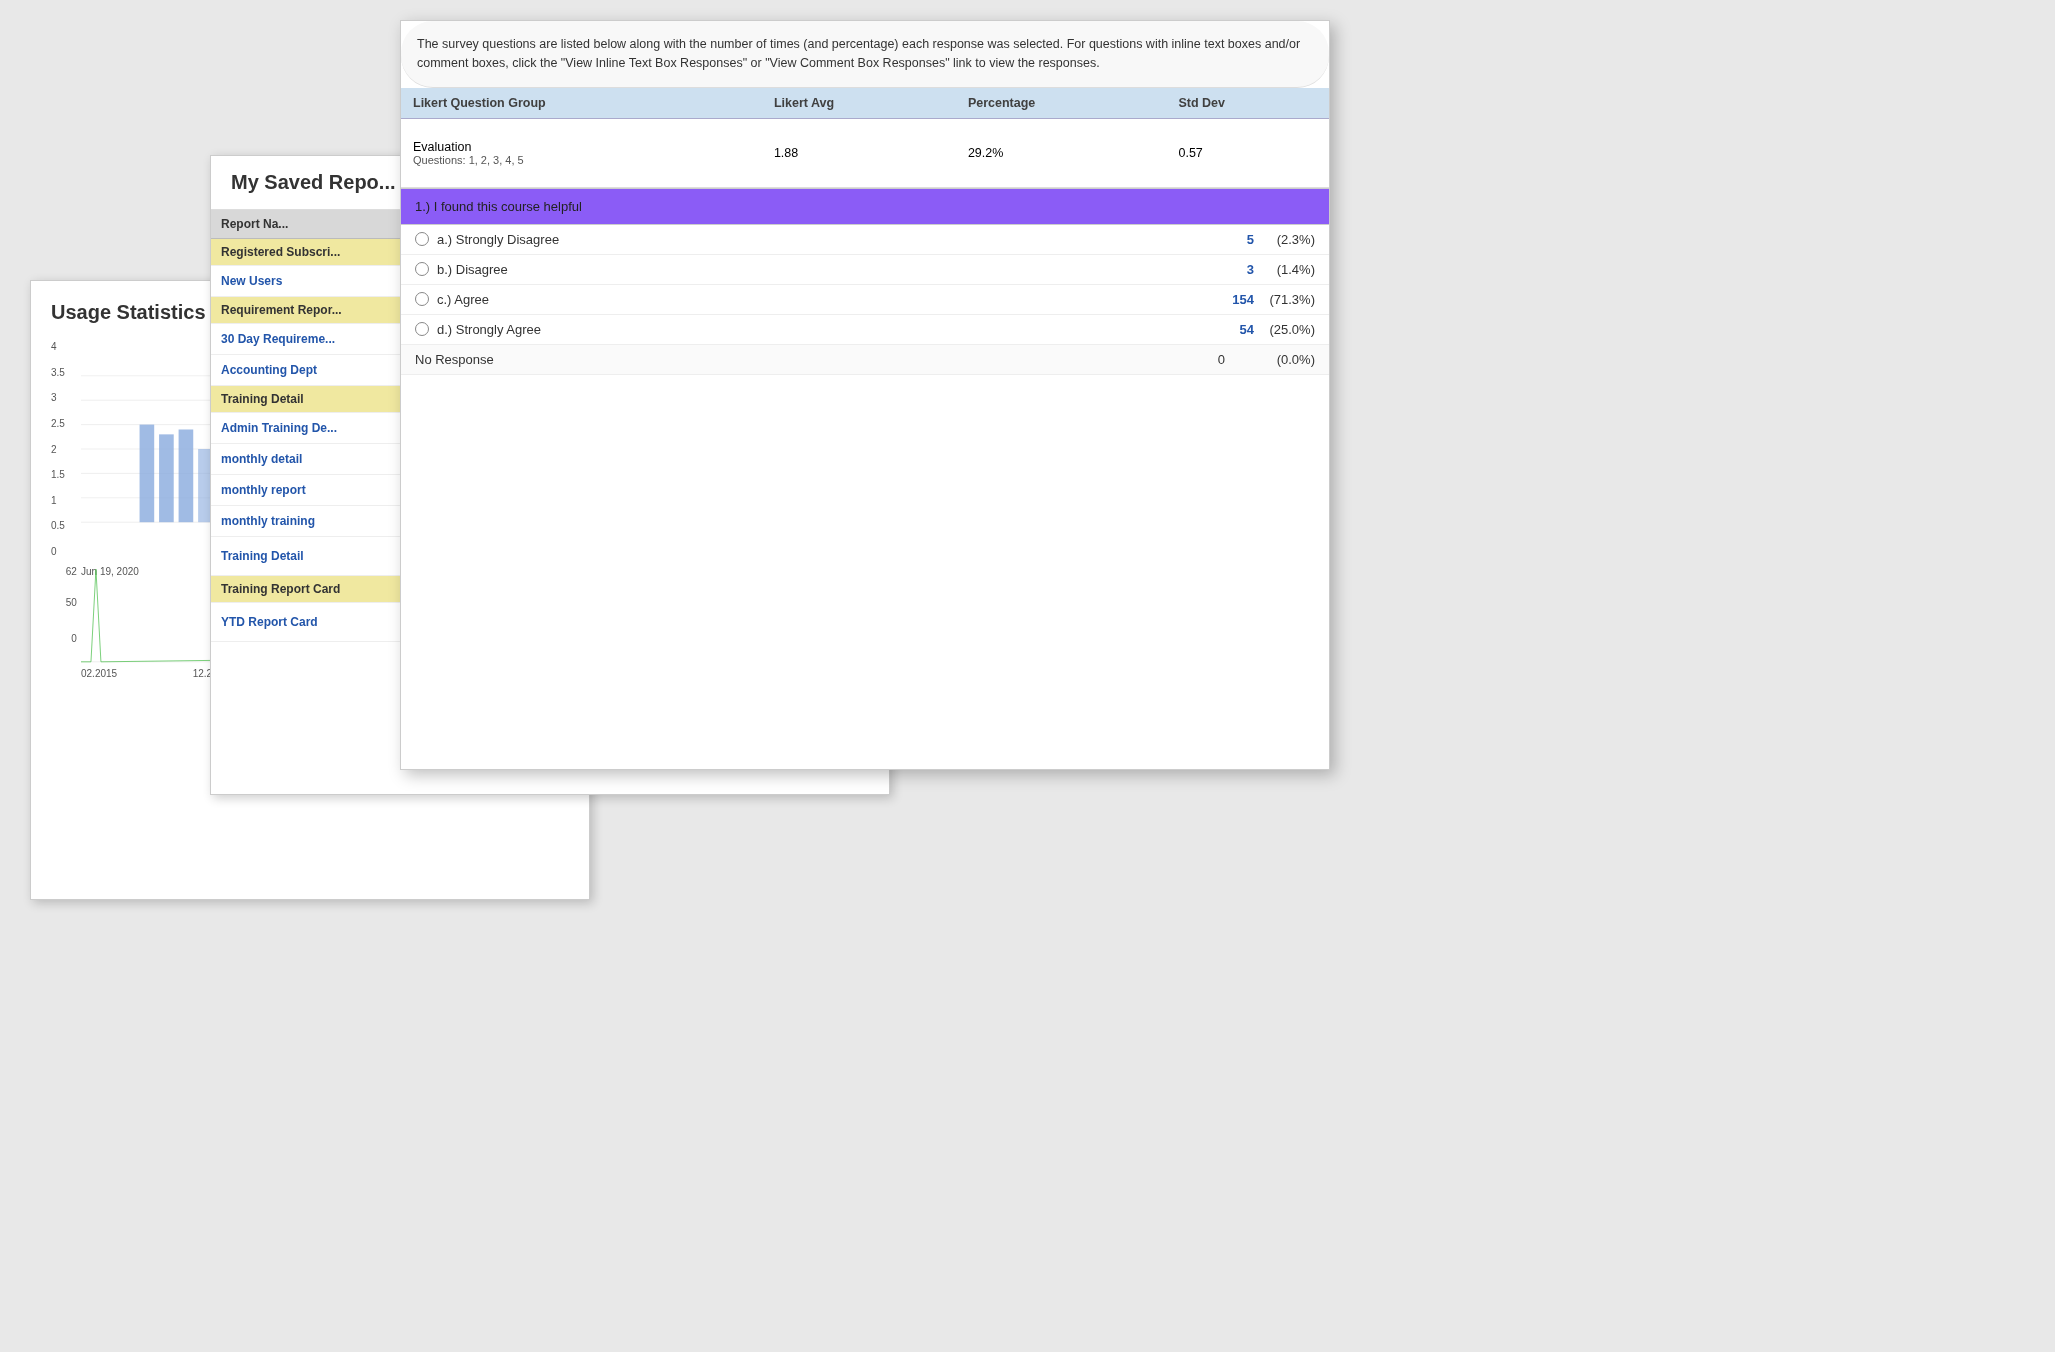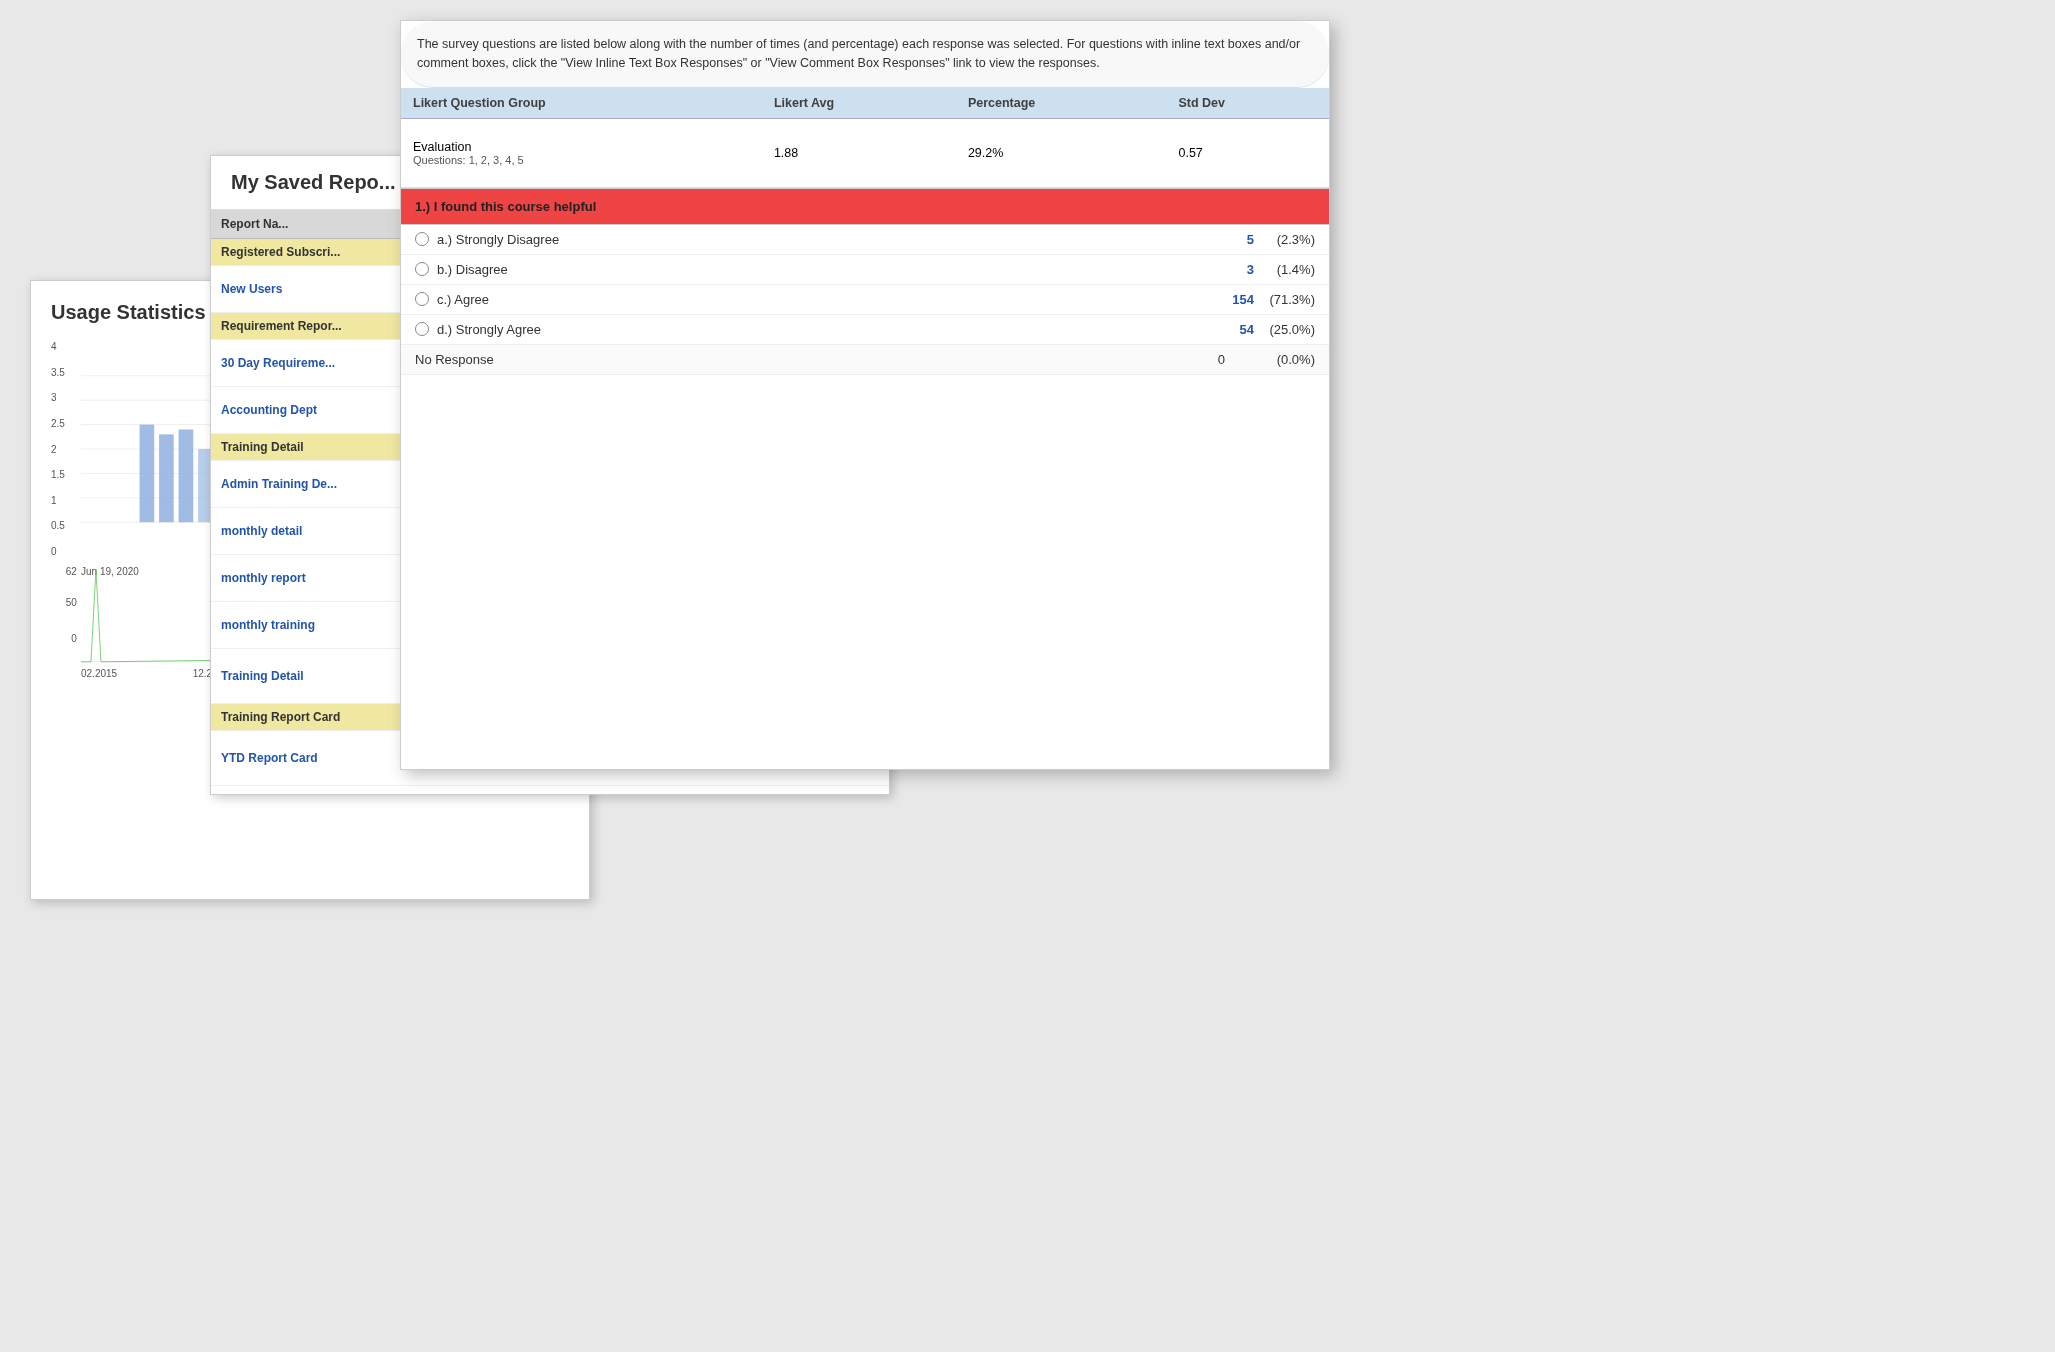--- a/index.html
+++ b/index.html
@@ -82,21 +82,21 @@
     }
     .saved-reports-table th {
       background: #d8d8d8;
       padding: 7px 10px;
       text-align: left;
       font-size: 12px;
       color: #333;
       border-bottom: 1px solid #bbb;
     }
     .saved-reports-table td {
-      padding: 16px 10px;
+      padding: 8px 10px;
       font-size: 12px;
       border-bottom: 1px solid #eee;
     }
     .section-header td {
       background: #f0e8a0;
       font-weight: bold;
       color: #333;
       padding: 6px 10px;
     }
     .report-link {
@@ -151,24 +151,24 @@
       font-size: 12.5px;
       color: #404040;
       border-bottom: 1px solid #aac;
     }
     .likert-table td {
       padding: 21px 12px;
       font-size: 12.5px;
       border-bottom: 1px solid #ddd;
     }
     .question-section {
-      background: #ef4444;
+      background: #8b5cf6;
       padding: 10px 14px;
       font-size: 13px;
-      font-weight: bold;
+      font-weight: normal;
       color: #222;
       border-top: 1px solid #ccc;
       border-bottom: 1px solid #ccc;
     }
     .response-row {
       display: flex;
       align-items: center;
       padding: 7px 14px;
       border-bottom: 1px solid #eee;
     }

